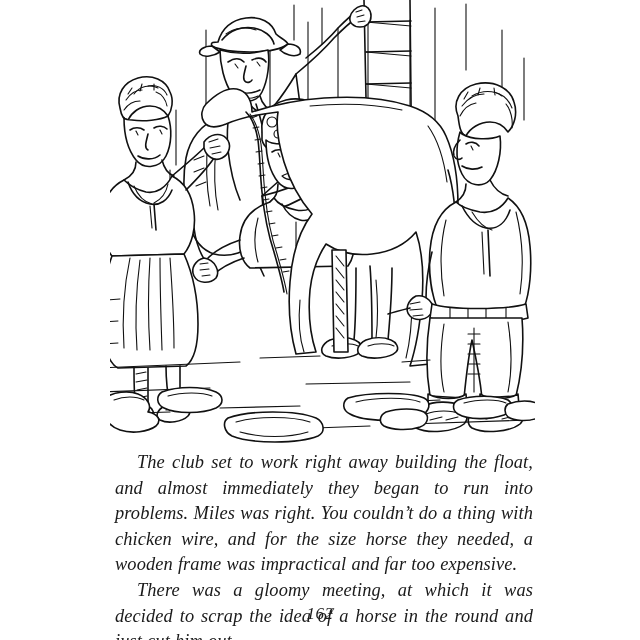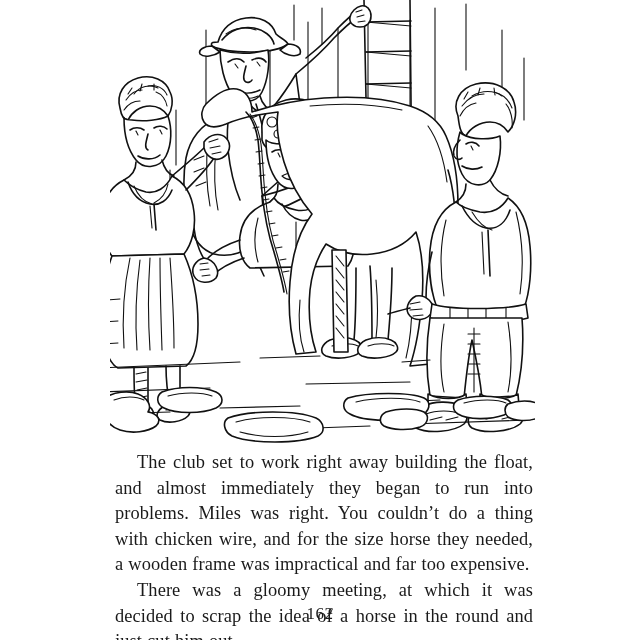--- a/index.html
+++ b/index.html
@@ -12,20 +12,21 @@
     height: 640px;
     overflow: hidden;
     font-family: "Liberation Serif", "DejaVu Serif", serif;
     color: #1a1a1a;
   }
   .page {
     position: relative;
     width: 640px;
     height: 640px;
     background: #ffffff;
+    font-style: italic;
   }
 
   
   .illustration {
     position: absolute;
     left: 110px;
     top: 0px;
     width: 425px;
     height: 445px;
   }

